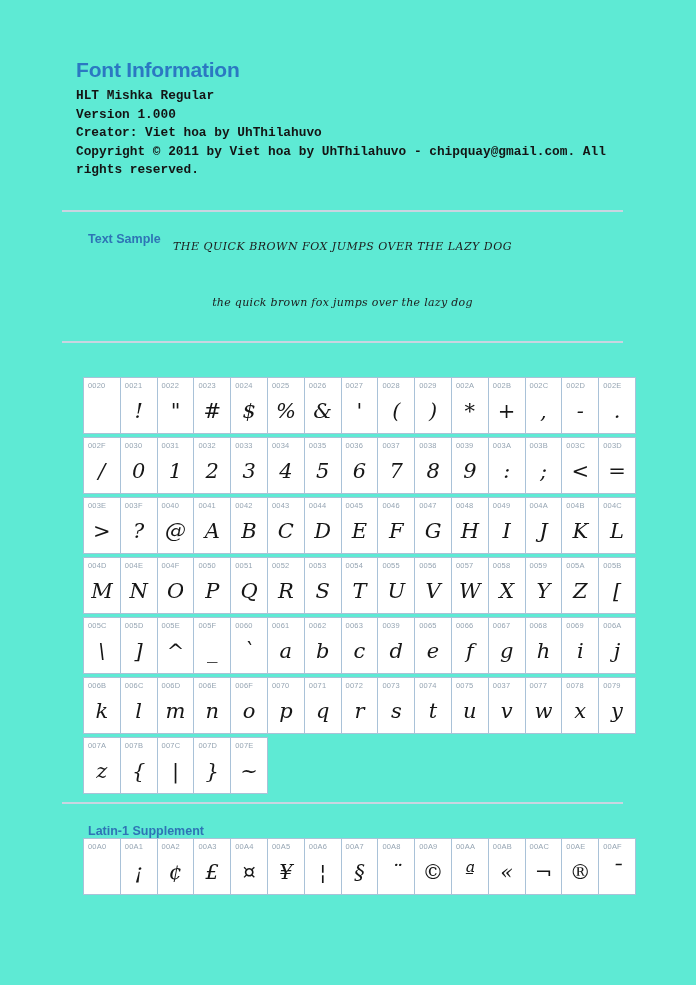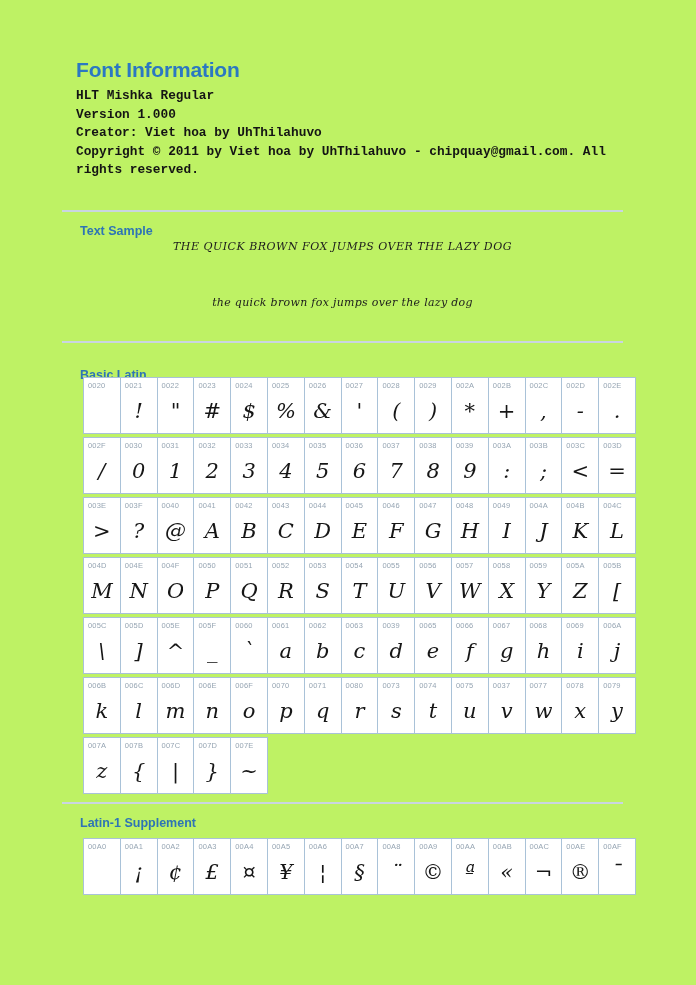--- a/index.html
+++ b/index.html
@@ -5,21 +5,21 @@
   html, body {
     margin: 0;
     padding: 0;
     background: #ffffff;
     font-family: "Liberation Sans", sans-serif;
   }
   .page {
     position: relative;
     width: 696px;
     height: 985px;
-    background: #bef264;
+    background: #5eead4;
     overflow: hidden;
   }
   .page-title {
     position: absolute;
     left: 76px;
     top: 58px;
     font-size: 21px;
     font-weight: bold;
     color: #2b78c2;
     margin: 0;
@@ -48,21 +48,21 @@
   }
   .divider-1 { top: 210px; }
   .divider-2 { top: 341px; }
   .divider-3 { top: 802px; }
   .section-heading {
     position: absolute;
     left: 76px;
     font-size: 12.5px;
     font-weight: bold;
     color: #2e74b5;
-    margin: 4px;
+    margin: 12px;
   }
   .heading-text-sample { top: 220px; }
   .heading-basic-latin { top: 364px; }
   .heading-latin1 { top: 812px; }
   .sample-line {
     position: absolute;
     left: 62px;
     width: 561px;
     text-align: center;
     font-family: "DejaVu Serif", serif;
@@ -561,21 +561,21 @@
           <span class="glyph-code">0070</span>
           <span class="glyph-char">p</span>
         </div>
 
         <div class="glyph-cell">
           <span class="glyph-code">0071</span>
           <span class="glyph-char">q</span>
         </div>
 
         <div class="glyph-cell">
-          <span class="glyph-code">0080</span>
+          <span class="glyph-code">0072</span>
           <span class="glyph-char">r</span>
         </div>
 
         <div class="glyph-cell">
           <span class="glyph-code">0073</span>
           <span class="glyph-char">s</span>
         </div>
 
         <div class="glyph-cell">
           <span class="glyph-code">0074</span>

